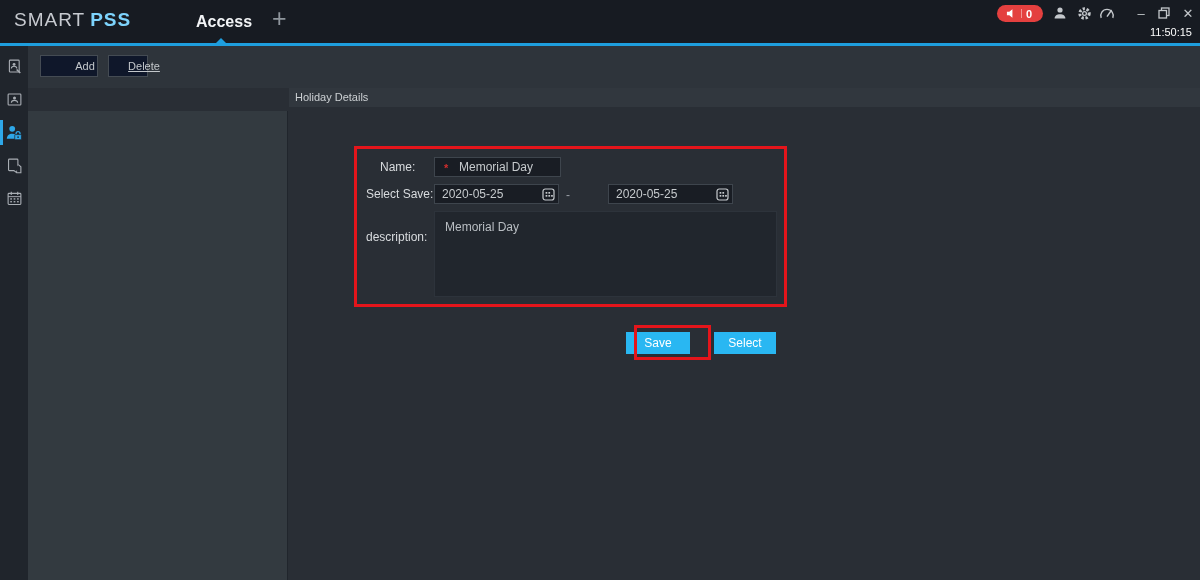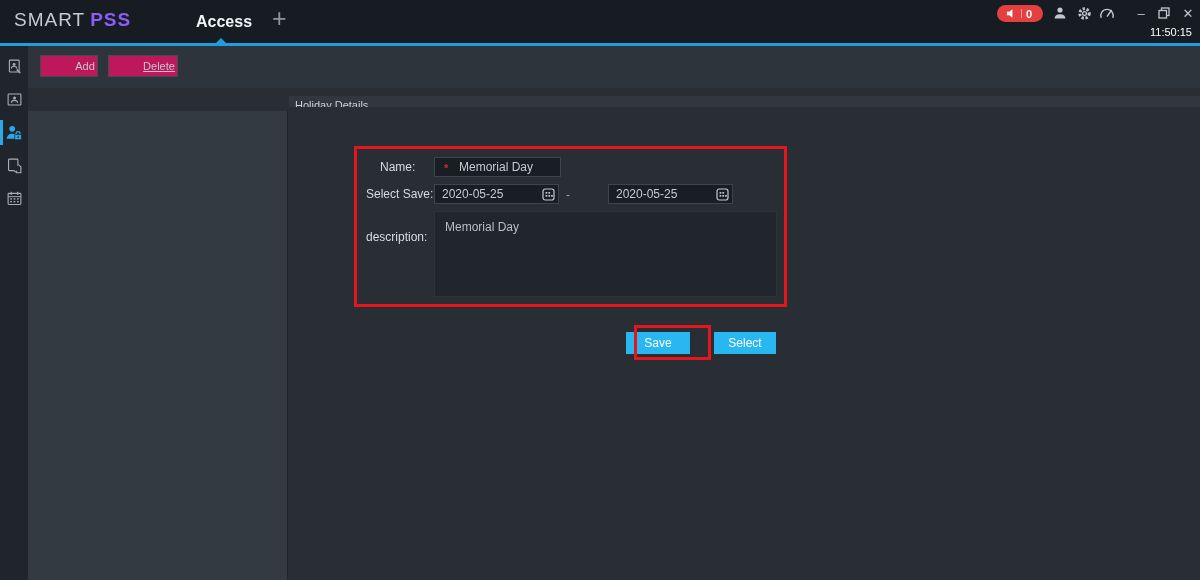--- a/index.html
+++ b/index.html
@@ -10,53 +10,53 @@
     -webkit-font-smoothing:antialiased;
   }
   
   .topbar{ position:absolute; left:0; top:0; width:1200px; height:43px; background:#171b22; }
   .blueline{ position:absolute; left:0; top:43px; width:1200px; height:3px; background:#1e9ede; }
   .notch{ position:absolute; left:216px; top:-5px; width:0; height:0;
           border-left:5px solid transparent; border-right:5px solid transparent;
           border-bottom:5px solid #1e9ede; }
   .logo{ position:absolute; left:14px; top:9px; font-size:19px; letter-spacing:1px; }
   .logo .l1{ color:#c7cad0; font-weight:400; }
-  .logo .l2{ color:#8b5cf6; font-weight:700; margin-left:5px; }
+  .logo .l2{ color:#7dd3fc; font-weight:700; margin-left:5px; }
   .tab-access{ position:absolute; left:196px; top:13px; width:52px; text-align:center;
                color:#f2f4f6; font-size:16px; font-weight:700; cursor:default; }
   .newtab{ position:absolute; left:272px; top:4px; font-size:25px; font-weight:300; color:#8e959c; }
   .pill{ position:absolute; left:997px; top:5px; width:46px; height:17px; border-radius:9px;
          background:#e4403f; display:flex; align-items:center; justify-content:center; gap:4px; }
   .pill .cnt{ color:#fff; font-size:11px; font-weight:700; padding-right:2px; }
   .pill .sep{ width:1px; height:9px; background:rgba(255,255,255,.45); }
   .hicon{ position:absolute; top:5px; width:16px; height:16px; display:flex; align-items:center; justify-content:center; }
   .winicon{ position:absolute; top:6px; width:14px; height:14px; display:flex; align-items:center; justify-content:center;
             color:#c3c7cb; font-size:13px; line-height:1; }
   .clock{ position:absolute; right:8px; top:26px; font-size:11px; color:#fdfdfd;text-align:center; }
   
   .sidebar{ position:absolute; left:0; top:46px; width:28px; height:534px; background:#20252c; padding-top:4px; }
   .side-item{ position:relative; width:28px; height:33px; display:flex; align-items:center; justify-content:center; }
   .side-item .bar{ position:absolute; left:0; top:4px; width:3px; height:25px; background:transparent; }
   .side-item.active .bar{ background:#2ea7e8; }
   
   .toolbar{ position:absolute; left:28px; top:46px; width:1172px; height:42px; background:#2e343b; }
-  .tbtn{ position:absolute; top:9px; height:22px; background:#be185d; border:1px solid #444b53;
+  .tbtn{ position:absolute; top:9px; height:22px; background:#0f172a; border:1px solid #444b53;
          color:#c3c7cb; font-size:11px; display:flex; align-items:center; justify-content:center;padding-left:32px; }
   
   .thead{ position:absolute; left:28px; top:88px; width:260px; height:22px; background:#343b42;
           border-bottom:1px solid #272c32; font-size:11px; color:#9aa0a7; }
   .thead .cell{ position:absolute; top:0; height:22px; display:flex; align-items:center; justify-content:center; }
   .cell-check{ left:0; width:38px; border-right:1px solid #3f464e; }
   .cell-name{ left:39px; width:167px; border-right:1px solid #3f464e; }
   .cell-op{ left:207px; width:53px; }
   .checkbox{ width:13px; height:13px; background:#272c33; border:1px solid #596068; }
   .tbody{ position:absolute; left:28px; top:111px; width:260px; height:469px; background:#333a40;
           border-right:1px solid #20252c; }
   
-  .panel-title{ position:absolute; left:289px; top:96px; width:911px; height:19px; background:#31373e;
+  .panel-title{ position:absolute; left:289px; top:88px; width:911px; height:19px; background:#31373e;
                 color:#ccd0d3; font-size:11px; line-height:19px; padding-left:6px; }
   .panel-body{ position:absolute; left:289px; top:107px; width:911px; height:473px; background:#292e35; }
   
   .flabel{ position:absolute; color:#d8dbde; font-size:12px; }
   .field{ position:absolute; background:#191d24; border:1px solid #3e454d; height:20px;
           display:flex; align-items:center; }
   .field input{ background:transparent; border:none; outline:none; color:#c6cacd;
                 font-size:12px; font-family:"Liberation Sans",sans-serif; width:100%; height:100%; }
   .name-field input{ padding-left:24px; }
   .date-field input{ padding-left:7px; padding-right:20px; }
@@ -203,21 +203,21 @@
               <rect x="9" y="13" width="2" height="1.6"></rect>
               <rect x="13" y="13" width="2" height="1.6"></rect>
             </g>
           </svg>
       </span>
     </div>
   </div>
 
   <div class="toolbar">
     <button class="tbtn" style="left:12px; width:58px;">Add</button>
-    <button class="tbtn" style="left:80px; width:70px;text-decoration:underline;">Delete</button>
+    <button class="tbtn" style="left:80px; width:40px;text-decoration:underline;">Delete</button>
   </div>
 
   <div class="tbody"></div>
 
   <div class="panel-title">Holiday Details</div>
   <div class="panel-body"></div>
 
   <span class="flabel" style="left:380px; top:160px;">Name:</span>
   <div class="field name-field" style="left:434px; top:157px; width:127px;">
     <span class="req">*</span>

